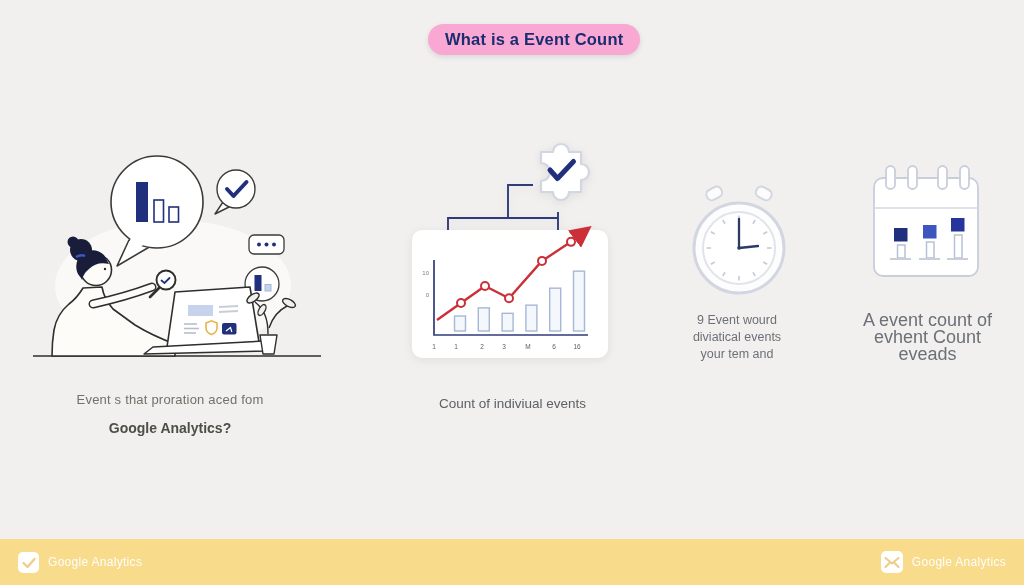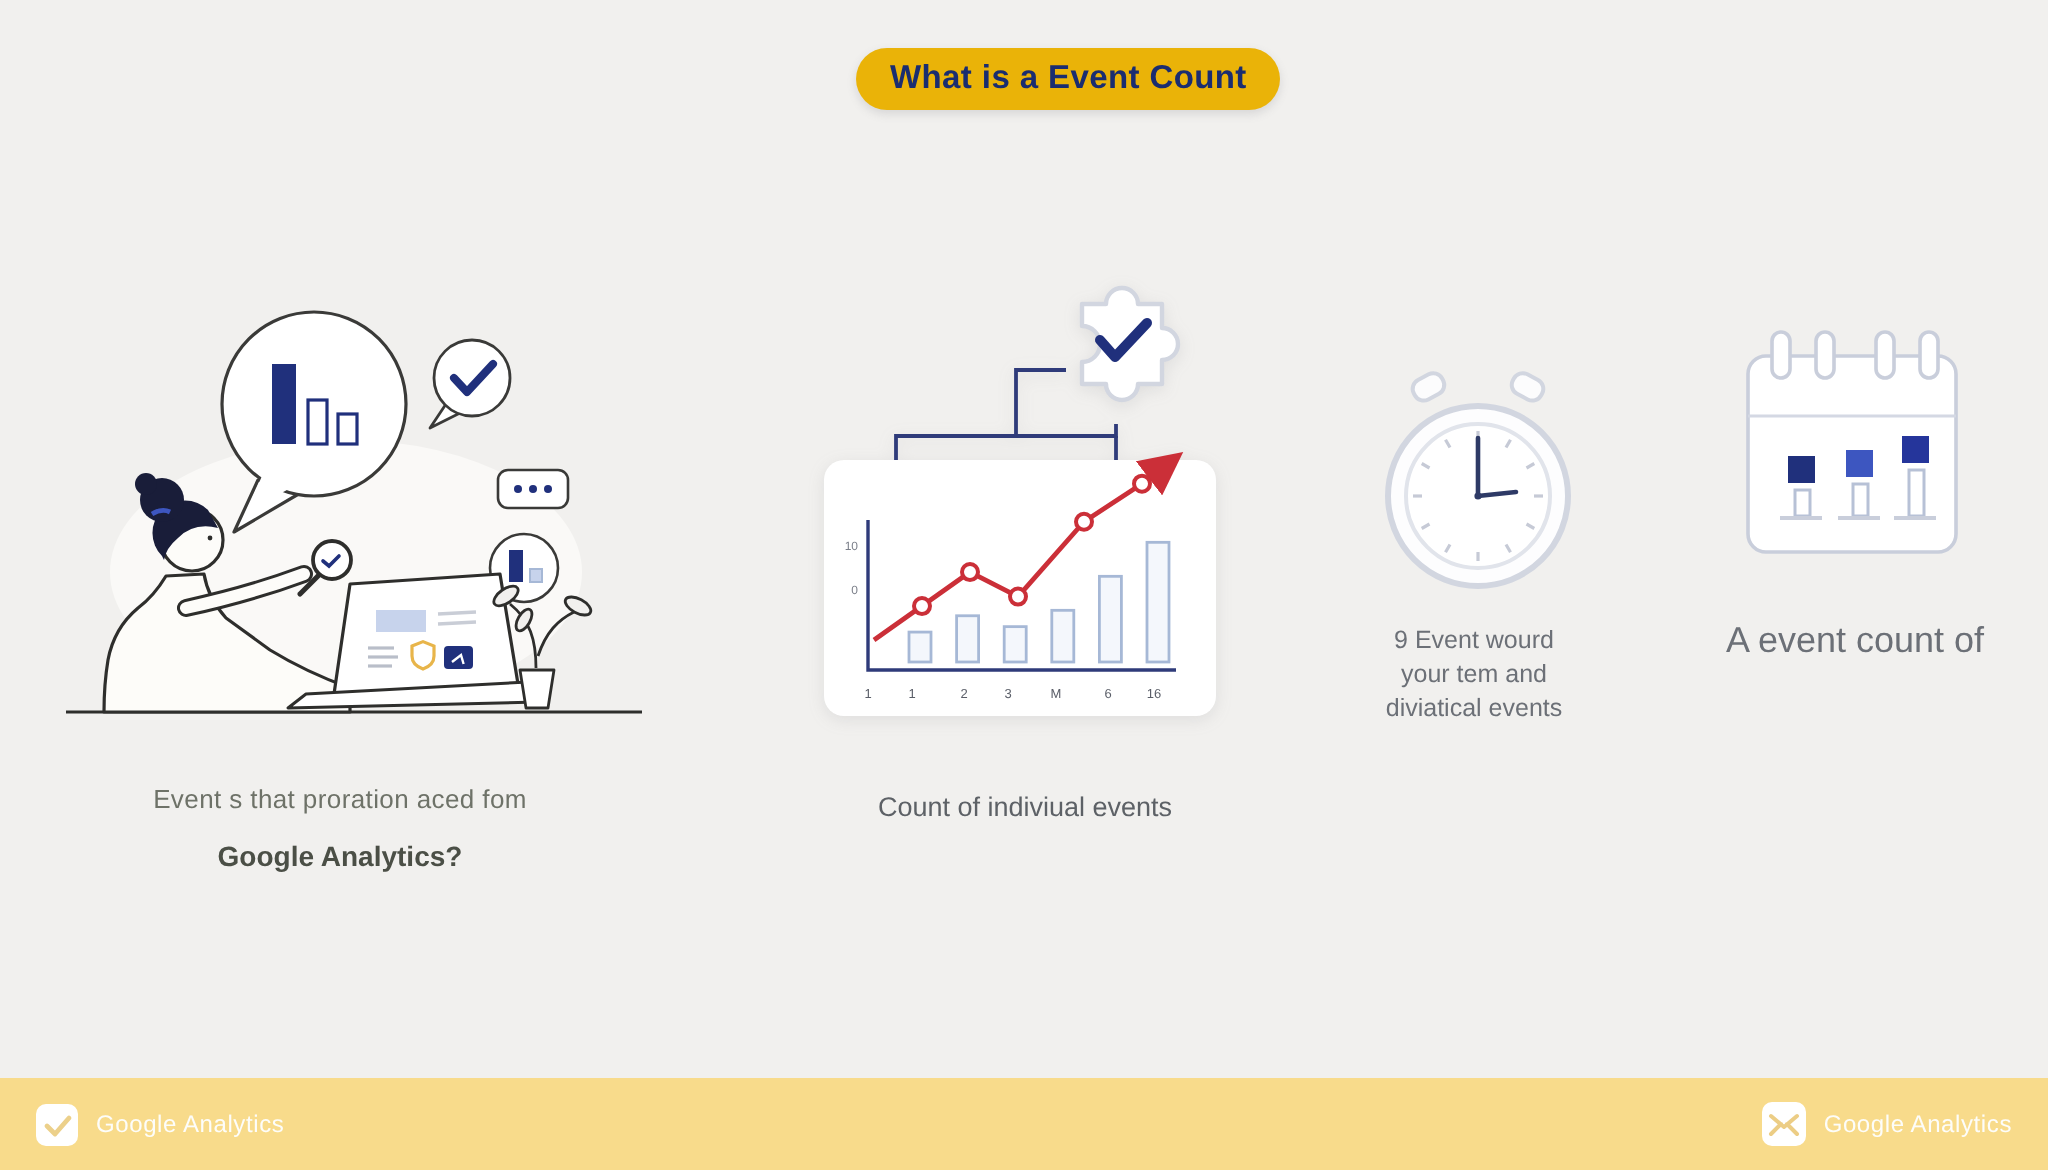--- a/index.html
+++ b/index.html
@@ -5,21 +5,21 @@
   * { margin:0; padding:0; box-sizing:border-box; }
   html,body { width:1024px; height:585px; }
   body {
     position:relative;
     font-family:"Liberation Sans", sans-serif;
     background:#f1f0ee;
     overflow:hidden;
   }
   .title-pill {
     position:absolute; left:428px; top:24px; height:31px;
-    background:#eab308; border-radius:16px;
+    background:#f9a8d4; border-radius:16px;
     display:flex; align-items:center; padding:0 17px;
     box-shadow:0 2px 5px rgba(100,100,110,.18);
   }
   .title-pill span { font-size:16.5px; font-weight:700; color:#1a2d70; letter-spacing:.2px; }
 
   svg.illu { position:absolute; }
   .svg-analyst   { left:25px;  top:138px; }
   .svg-midchart  { left:395px; top:128px; filter:drop-shadow(0 2px 4px rgba(120,120,125,.15)); }
   .svg-stopwatch { left:682px; top:182px; }
   .svg-calendar  { left:862px; top:158px; }
@@ -230,26 +230,27 @@
 
 <div class="caption cap-analyst">
   <div class="l1">Event s that proration aced fom</div>
   <div class="l2">Google Analytics?</div>
 </div>
 
 <div class="caption cap-midchart">Count of indiviual events</div>
 
 <div class="caption cap-stopwatch">
   <div>9 Event wourd</div>
+  <div>diviatical events</div>
   <div>your tem and</div>
-  <div>diviatical events</div>
 </div>
 
 <div class="caption cap-calendar">
   <div>A event count of</div>
+  <div>evhent Count eveads</div>
 </div>
 
 <div class="footer">
   <div class="brand">
     <svg width="21" height="21" viewBox="0 0 21 21">
       <rect x="0" y="0" width="21" height="21" rx="5" fill="#ffffff"></rect>
       <path d="M5.5,11 l4,4 l7,-8" fill="none" stroke="#ecd08a" stroke-width="2.4" stroke-linecap="round" stroke-linejoin="round"></path>
     </svg>
     <span>Google Analytics</span>
   </div>

